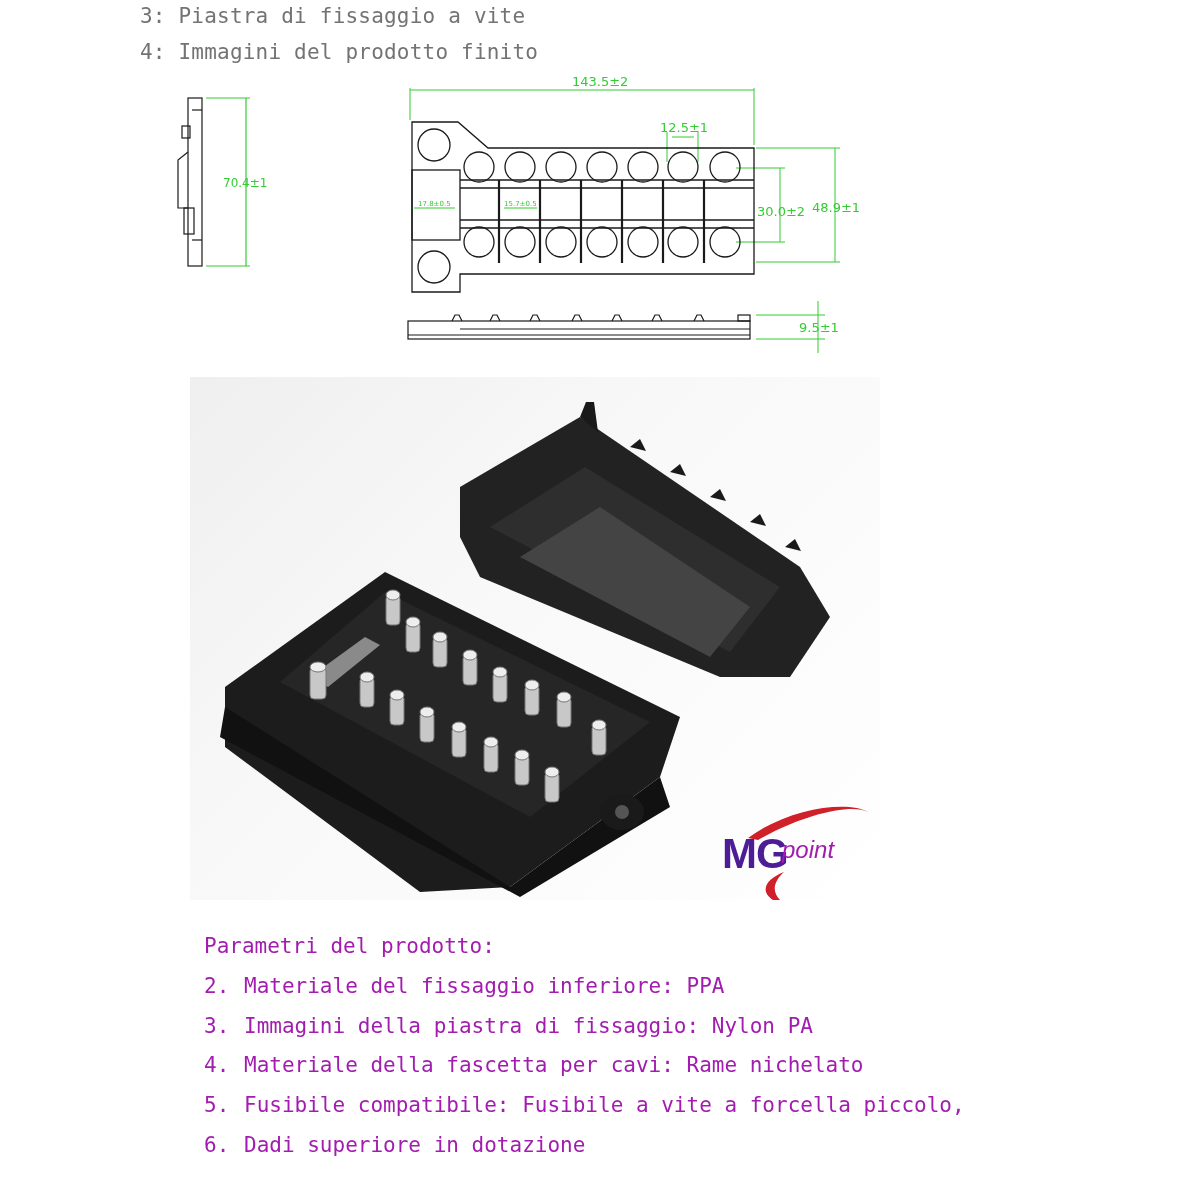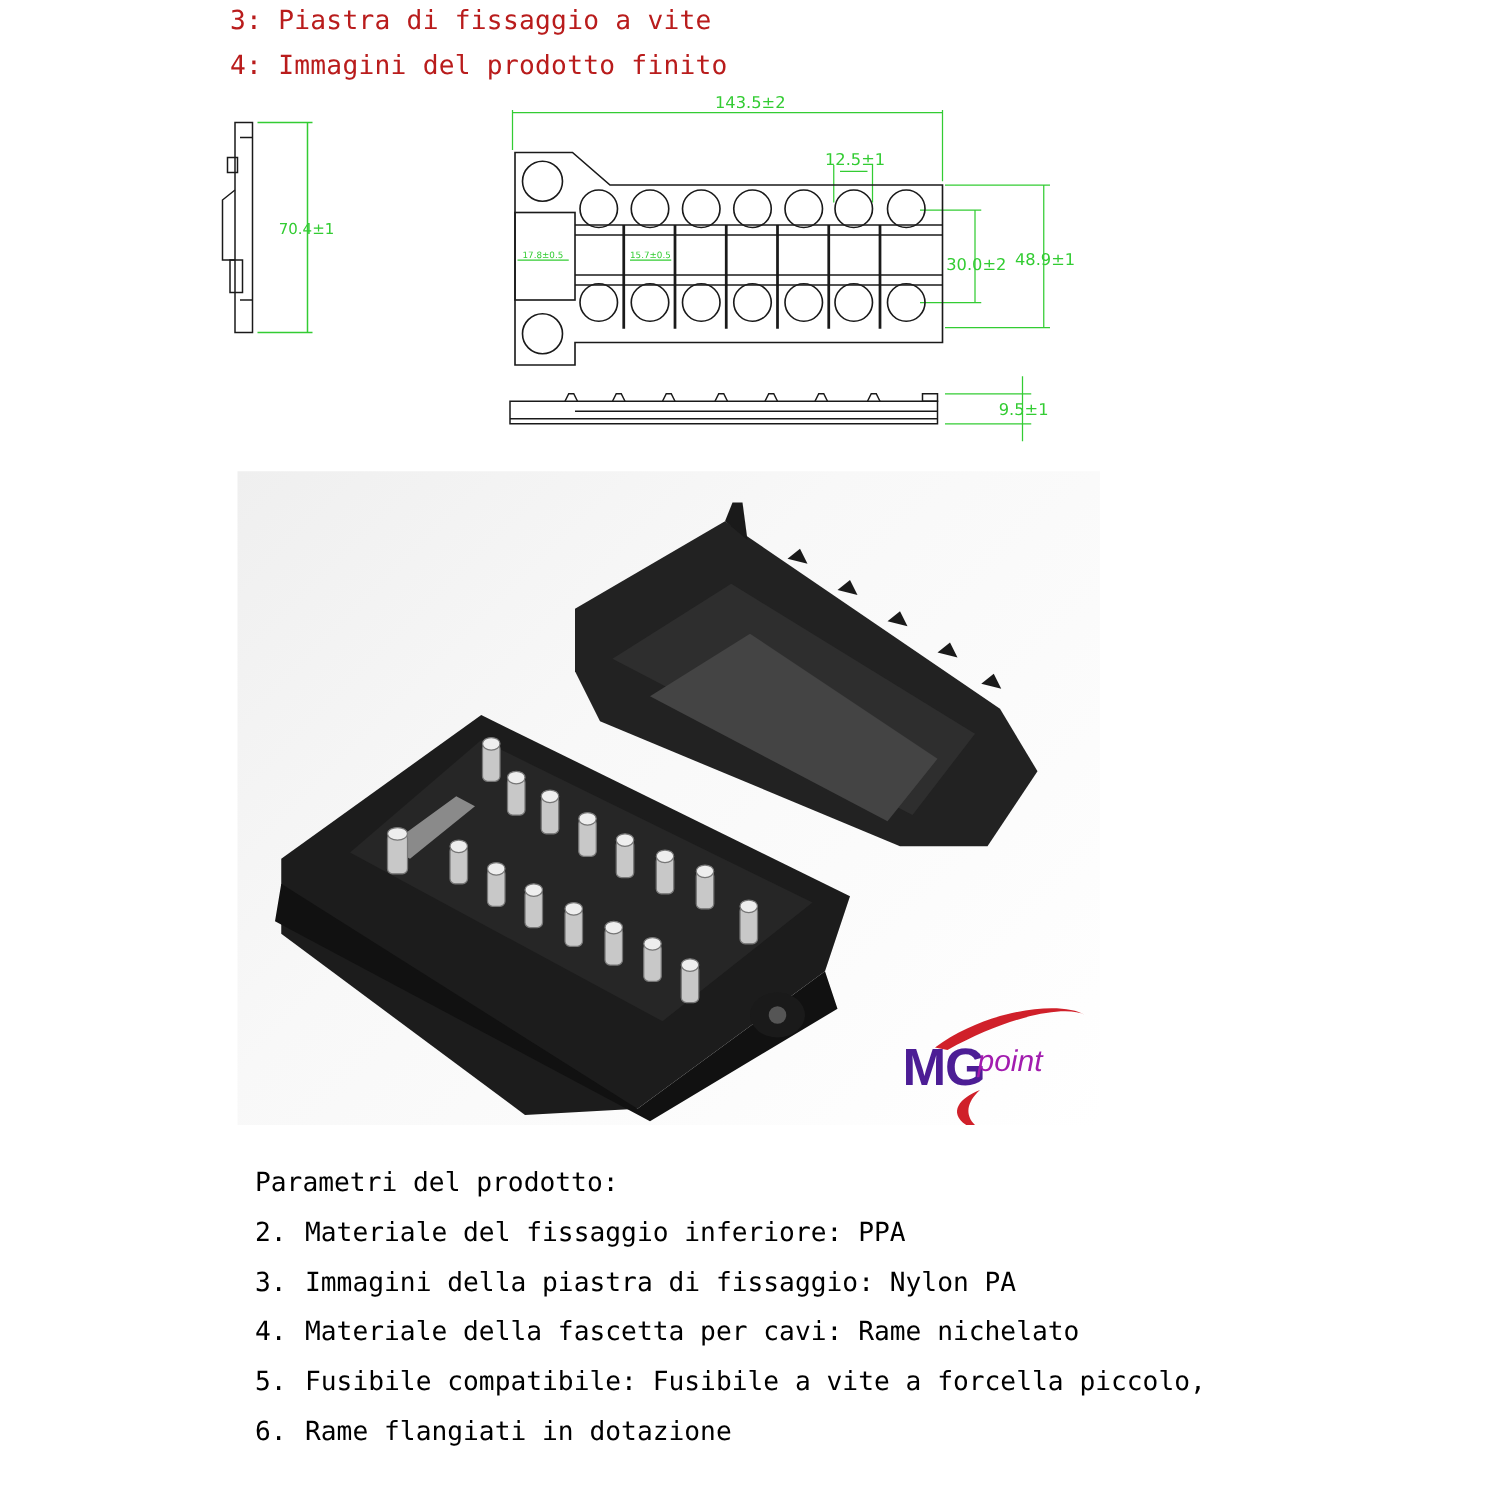--- a/index.html
+++ b/index.html
@@ -5,22 +5,21 @@
   * { margin: 0; padding: 0; box-sizing: border-box; }
   html, body { width: 1200px; height: 1200px; background: #ffffff; overflow: hidden; }
   body { position: relative; font-family: "DejaVu Serif", "Liberation Serif", serif; color: #1a1a1a; }
 
   .mono-line {
     position: absolute;
     font-family: "DejaVu Sans Mono", "Liberation Mono", monospace;
     font-size: 21px;
     letter-spacing: 0.2px;
     white-space: nowrap;
-    color: #b91c1c;
-    margin-left: 44px;
+    color: #737373;
   }
   #hdr3 { left: 140px; top: 4px; }
   #hdr4 { left: 140px; top: 40px; }
 
   .drawing { position: absolute; }
   .dim-text {
     font-family: "DejaVu Sans", "Liberation Sans", sans-serif;
     fill: #33cc33;
   }
 
@@ -37,21 +36,21 @@
   }
   #logo .pt {
     position: absolute; left: 64px; top: 36px;
     font-family: "Liberation Sans", sans-serif; font-style: italic;
     font-size: 24px; color: #a21caf;
   }
 
   #params { position: absolute; left: 204px; top: 930px; }
   #params .line {
     font-family: "DejaVu Sans Mono", "Liberation Mono", monospace;
-    font-size: 21px; height: 39.8px; line-height: 32px; white-space: nowrap; color: #000000;
+    font-size: 21px; height: 39.8px; line-height: 32px; white-space: nowrap; color: #a21caf;
   }
   #params .num { display: inline-block; width: 40px; }
 </style>
 </head>
 <body>
 
 <div id="hdr3" class="mono-line">3: Piastra di fissaggio a vite</div>
 <div id="hdr4" class="mono-line">4: Immagini del prodotto finito</div>
 
 <svg class="drawing" style="left:170px;top:90px" width="110" height="190" viewBox="0 0 110 190">
@@ -257,14 +256,14 @@
   <span class="mg">MG</span>
   <span class="pt">point</span>
 </div>
 
 <div id="params">
   <div class="line">Parametri del prodotto:</div>
   <div class="line"><span class="num">2.</span><span>Materiale del fissaggio inferiore: PPA</span></div>
   <div class="line"><span class="num">3.</span><span>Immagini della piastra di fissaggio: Nylon PA</span></div>
   <div class="line"><span class="num">4.</span><span>Materiale della fascetta per cavi: Rame nichelato</span></div>
   <div class="line"><span class="num">5.</span><span>Fusibile compatibile: Fusibile a vite a forcella piccolo,</span></div>
-  <div class="line"><span class="num">6.</span><span>Rame flangiati in dotazione</span></div>
+  <div class="line"><span class="num">6.</span><span>Dadi superiore in dotazione</span></div>
 </div>
 
 </body></html>

